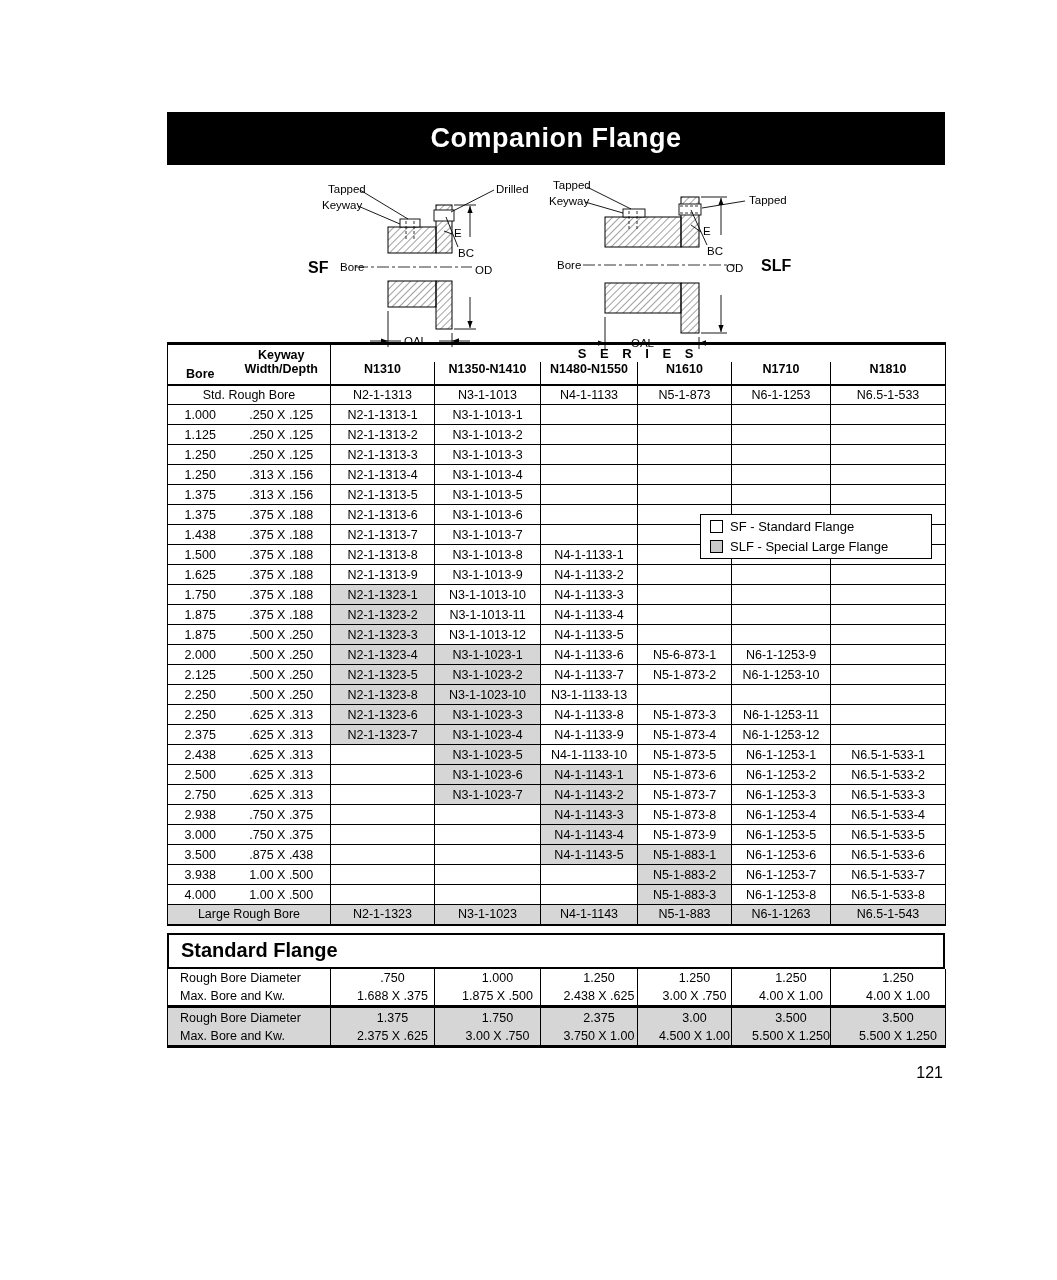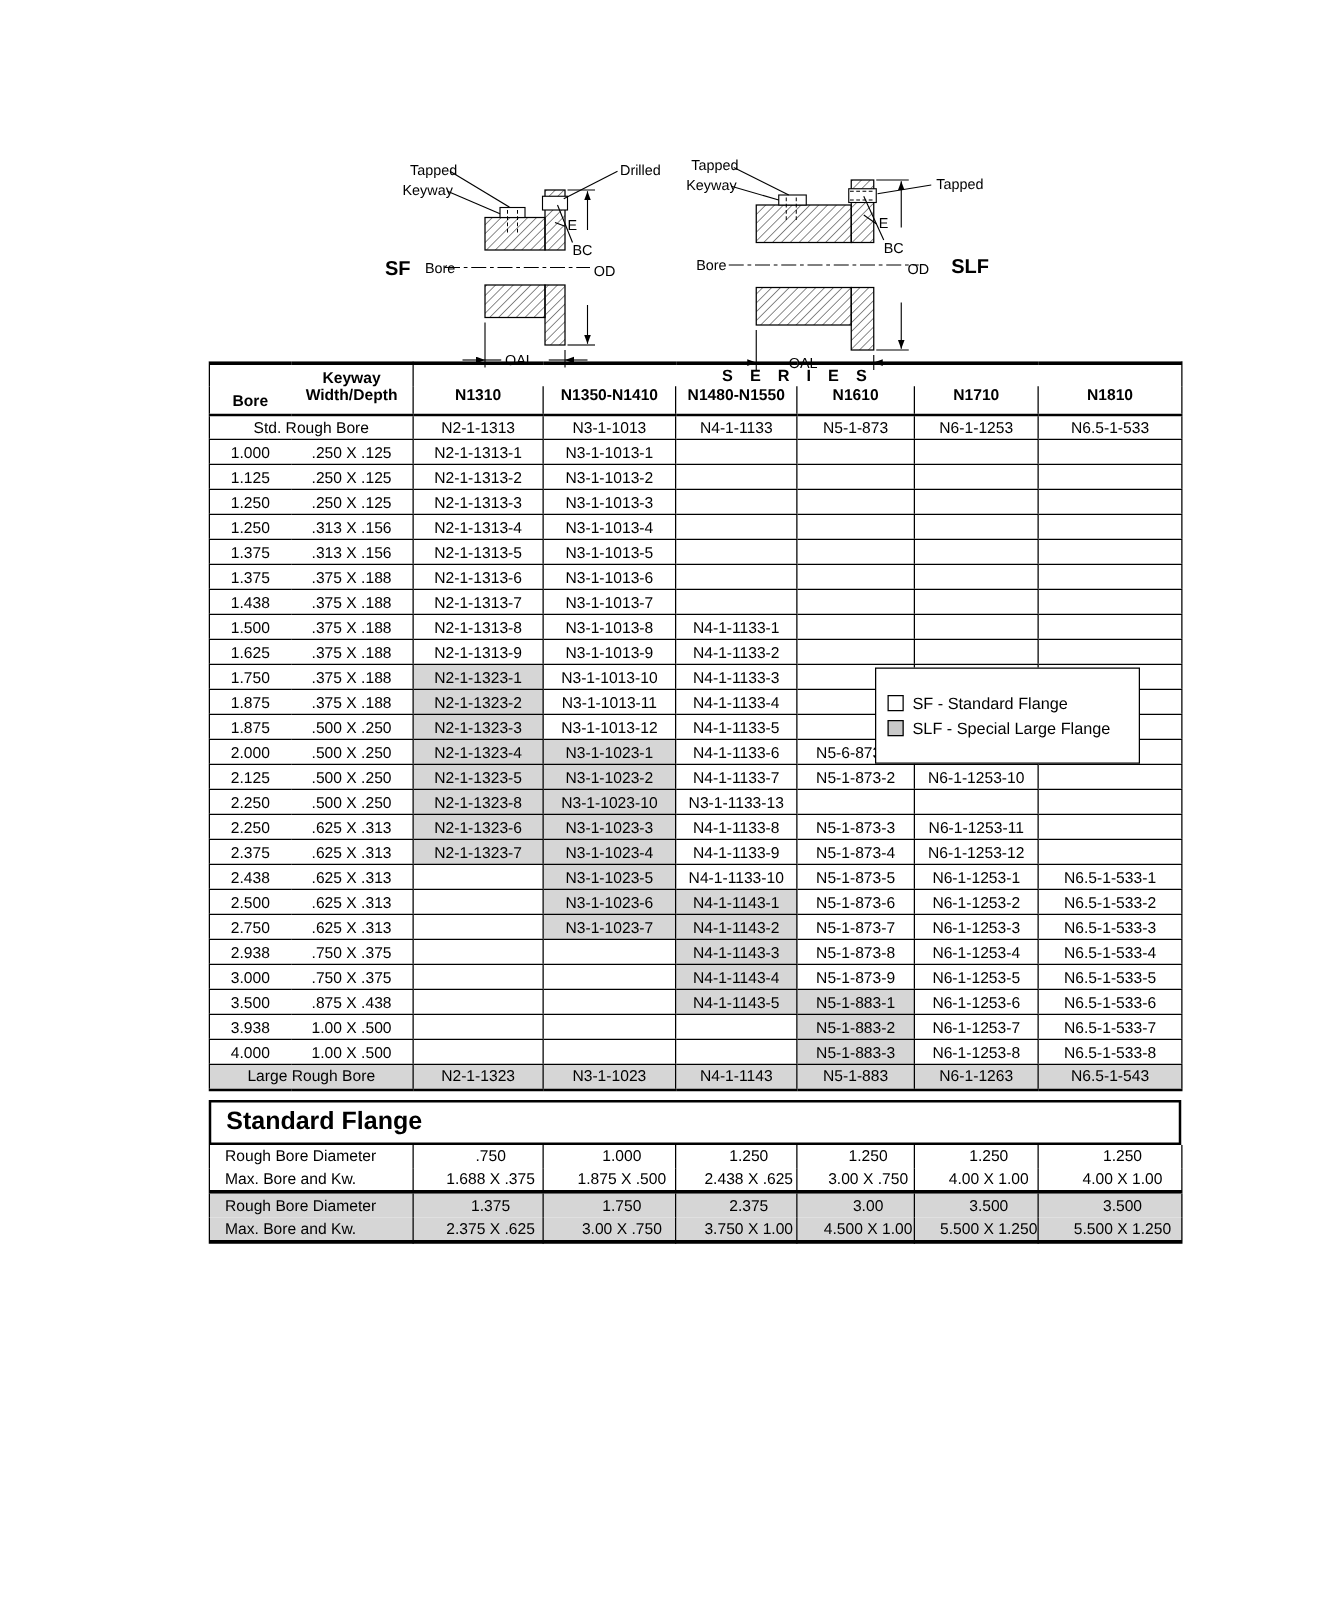--- a/index.html
+++ b/index.html
@@ -27,22 +27,22 @@
   .series-row th { height:18px; }
   th.series-h { border-left:1px solid #000; letter-spacing:5px; font-size:13px; text-align:center; vertical-align:middle; }
   th.bore-h { vertical-align:bottom; text-align:center; padding-bottom:3px; border-bottom:2px solid #000; }
   th.keyway-h-top { vertical-align:bottom; text-align:center; }
   .colname-row th { height:23px; border-bottom:2px solid #000; text-align:center; vertical-align:top; }
   th.pcol, td.part-cell { border-left:1px solid #000; }
   .main-table tbody td { height:20px; border-bottom:1px solid #000; text-align:center; vertical-align:middle; padding:0 2px; }
   .main-table tbody tr:last-child td { border-bottom:2px solid #000; }
   td.slf { background:#d6d6d6; }
 
-  .legend { position:absolute; left:533px; top:402px; width:212px; background:#fff; border:1.5px solid #000;
-            z-index:5; padding:20px 9px; display:flex; flex-direction:column; gap:5px; font-size:13px;margin-top:20px; }
+  .legend { position:absolute; left:533px; top:402px; width:232px; background:#fff; border:1.5px solid #000;
+            z-index:5; padding:4px 9px; display:flex; flex-direction:column; gap:5px; font-size:13px; }
   .legend-row { display:flex; align-items:center; gap:7px; }
   .swatch { width:13px; height:13px; border:1px solid #000; background:#fff; flex:0 0 auto; }
   .swatch.slf-swatch { background:#c9c9c9; }
 
   .flange-head { border:2px solid #000; height:36px; display:flex; align-items:center; padding-left:12px;
                  font-size:20px; font-weight:bold; margin-top:7px; background:#fff; }
   .flange-head.gray { background:#d6d6d6; }
   table.flange-table { border-collapse:collapse; table-layout:fixed; width:778px; font-size:12.5px;
                        border-left:1px solid #000; border-right:1px solid #000; border-bottom:3px solid #000; }
   .flange-table td { height:19px; text-align:center; vertical-align:middle;padding-left:20px; }
@@ -51,20 +51,23 @@
   table.flange-table.gray td { background:#d6d6d6; }
 
   .page-number { text-align:right; font-size:16px; margin-top:16px; padding-right:2px; }
 </style>
 </head>
 <body>
 
 <div class="page">
   <div class="content" style="position:absolute;">
 
+    <div class="title-bar">
+      <span>Companion Flange</span>
+    </div>
 
     <div class="diagram-area">
 
       <svg class="diag" style="left:133px; top:14px;" width="280" height="178" viewBox="0 0 280 178">
         <defs>
           <pattern id="h1" width="5" height="5" patternUnits="userSpaceOnUse" patternTransform="rotate(45)">
             <line x1="0" y1="0" x2="0" y2="5" stroke="#444" stroke-width="1"></line>
           </pattern>
           <marker id="a1" markerWidth="9" markerHeight="8" refX="8" refY="3" orient="auto">
             <path d="M0,0 L8,3 L0,6 z" fill="#000"></path>
@@ -522,14 +525,15 @@
             <td class="fval">2.375 X .625</td>
             <td class="fval">3.00 X .750</td>
             <td class="fval">3.750 X 1.00</td>
             <td class="fval">4.500 X 1.00</td>
             <td class="fval">5.500 X 1.250</td>
             <td class="fval">5.500 X 1.250</td>
           </tr>
         </tbody>
     </table>
 
+    <div class="page-number">121</div>
   </div>
 </div>
 
 </body></html>

